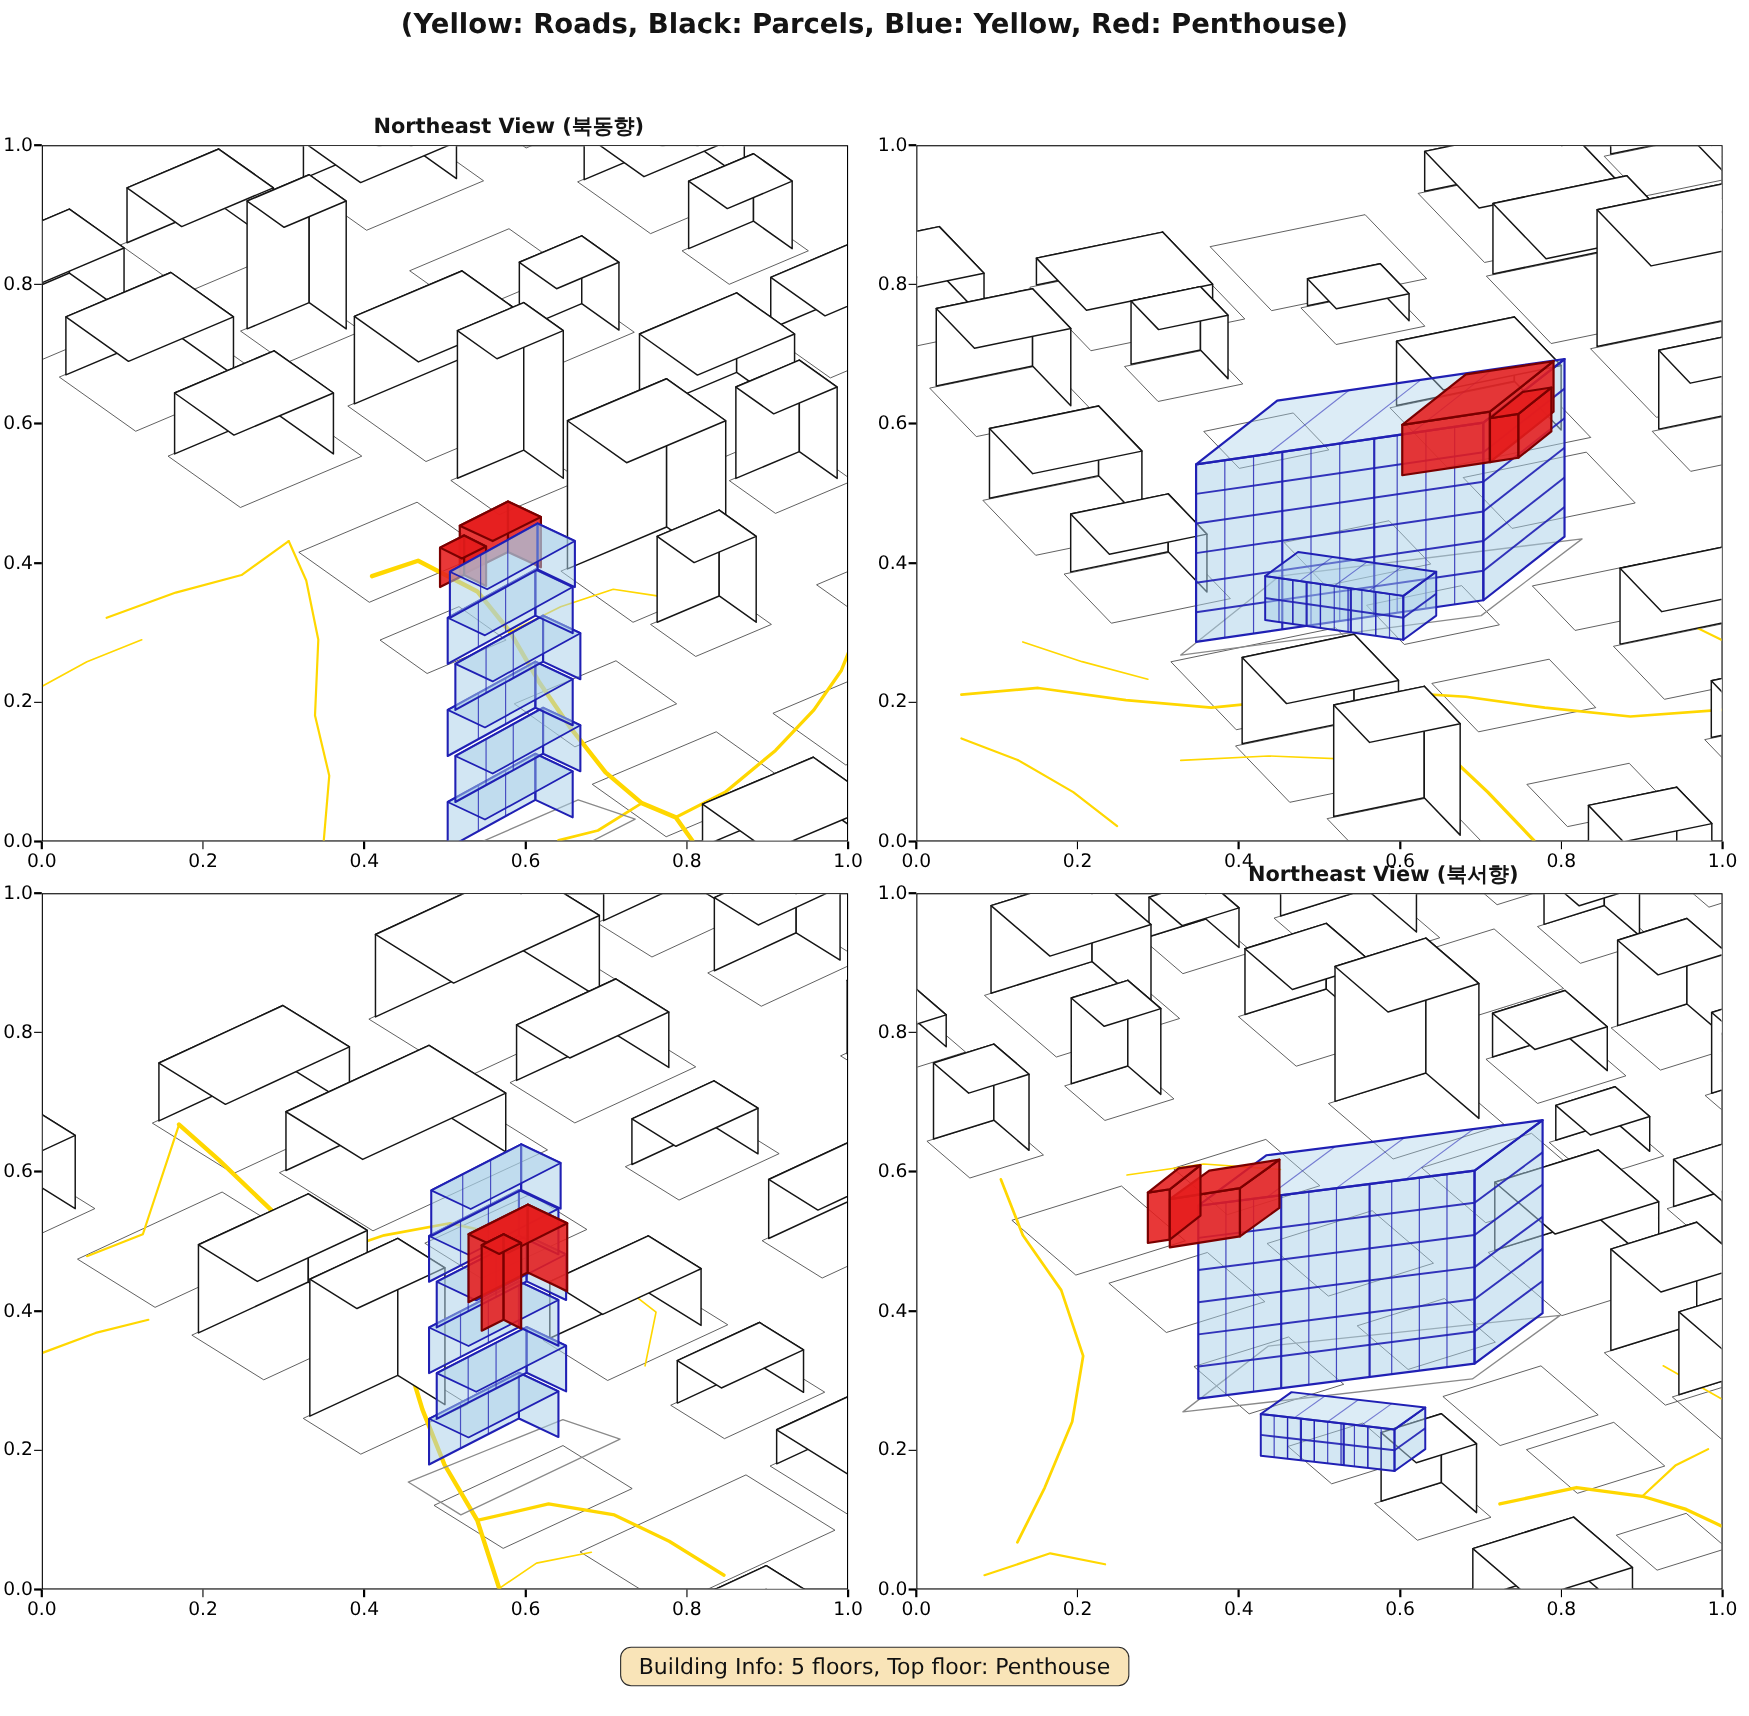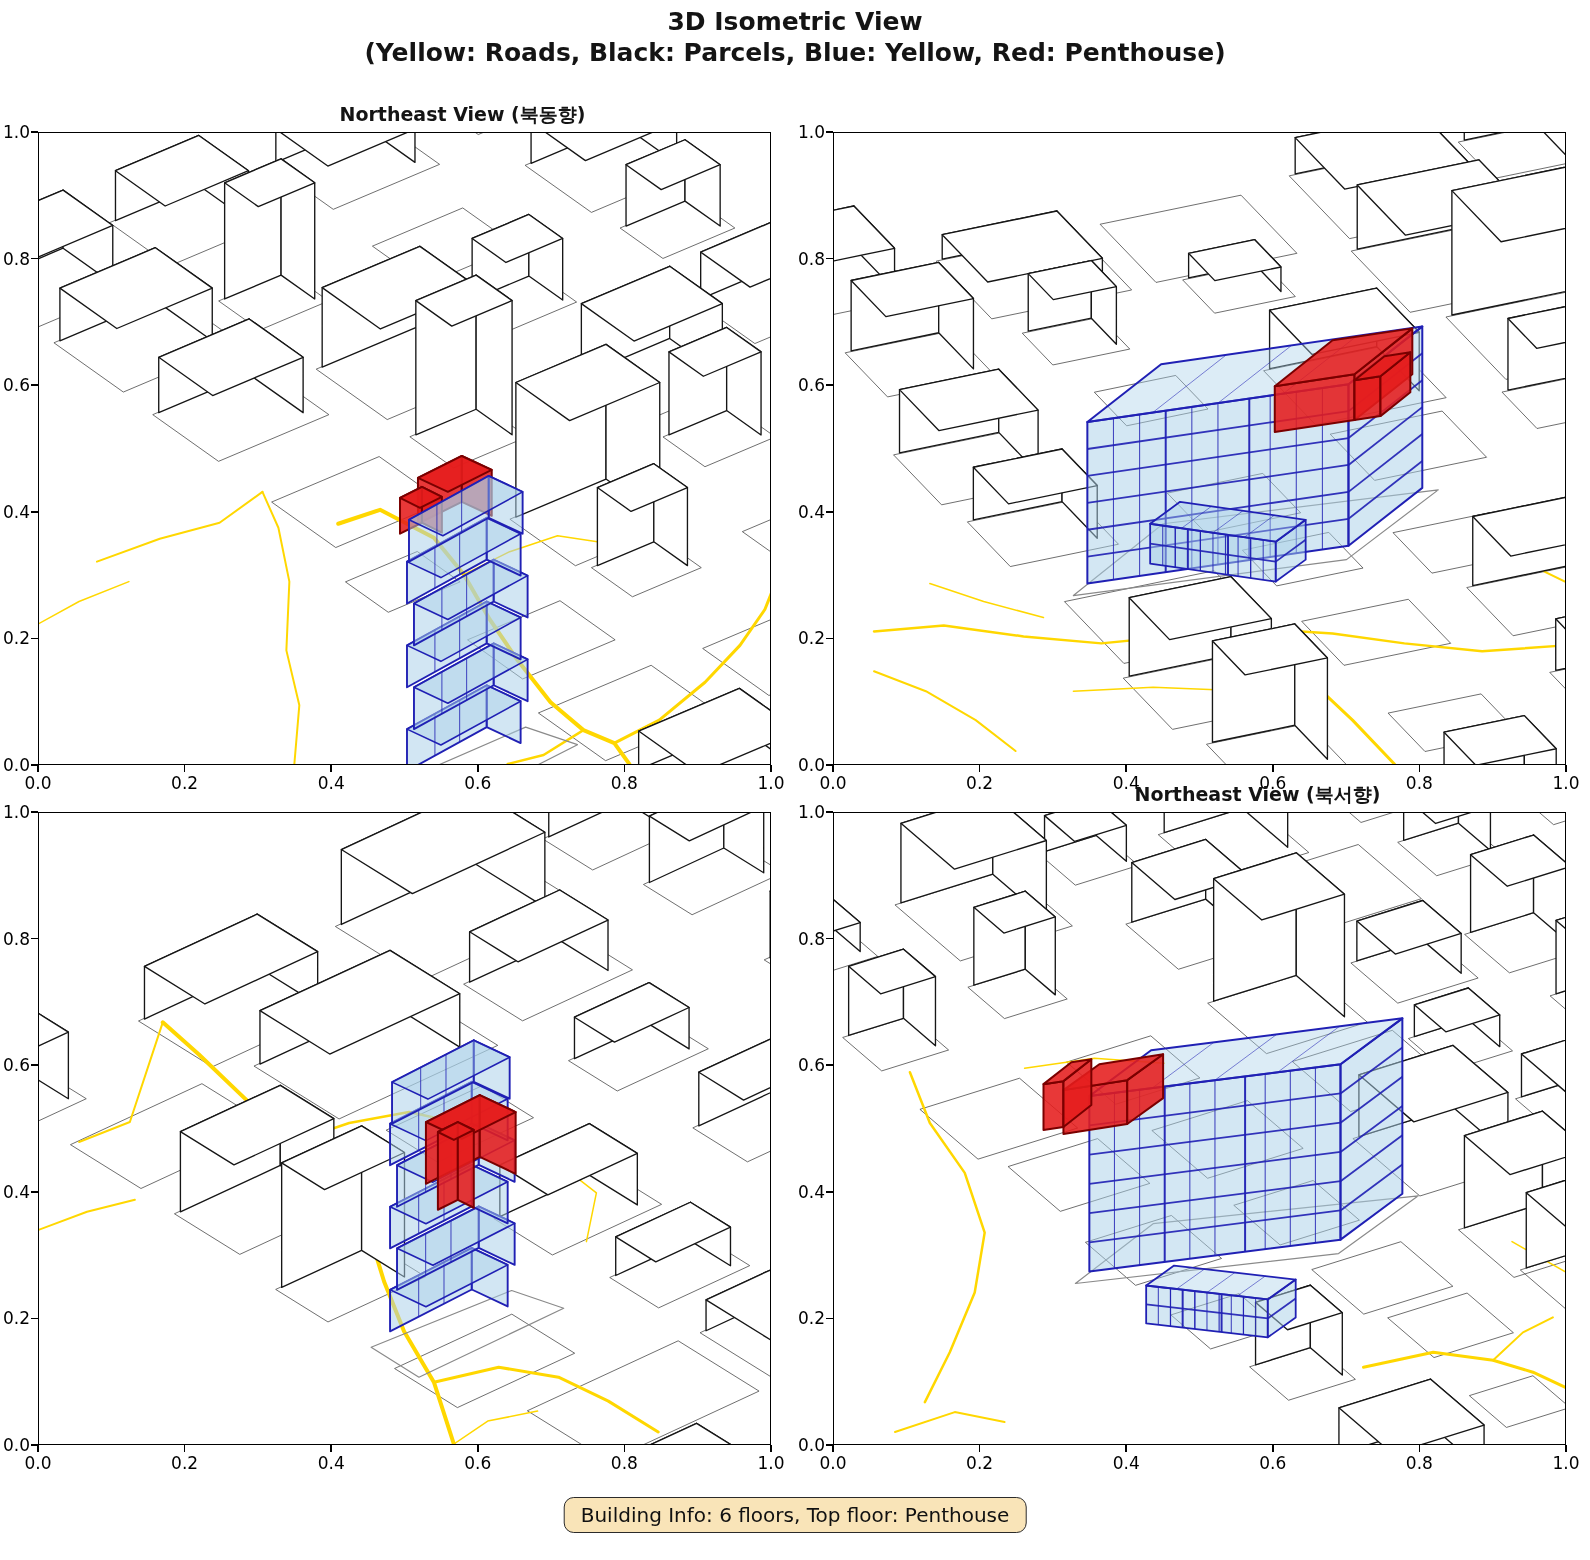--- a/index.html
+++ b/index.html
@@ -16,21 +16,20 @@
   .tick-label-y{position:absolute;width:40px;text-align:right;font-size:17px;color:#000;}
   .tick-mark{position:absolute;background:#000;}
   .badge{position:absolute;top:1497px;left:50%;transform:translateX(-50%);
          background:#F9E4B8;border:1.7px solid #2b2b2b;border-radius:10px;
          padding:5px 16px;font-size:20px;color:#111;white-space:nowrap;}
 </style>
 </head>
 <body>
 
 <div class="fig-title">
-  <div>3D Isometric View</div>
   <div>(Yellow: Roads, Black: Parcels, Blue: Yellow, Red: Penthouse)</div>
 </div>
 
 <div class="subplot" style="left: 38px; top: 132px;">
   <div class="sp-title">Northeast View (북동향)</div>
   <svg viewBox="0 0 733 633">
       <polygon points="531.3893480449915,-88.9839880913496 645.9229605591111,-137.44051646270788 714.2026141732978,-88.98398809134959 599.6690016591782,-40.52745971999131" fill="none" fill-opacity="1" stroke="#4a4a4a" stroke-width="0.8" stroke-linejoin="round"></polygon>
       <polygon points="380.6693627536297,-40.93717511743307 481.0637389184721,-83.41171887948178 540.914232401359,-40.93717511743308 440.5198562365165,1.5373686446156327" fill="none" fill-opacity="1" stroke="#4a4a4a" stroke-width="0.8" stroke-linejoin="round"></polygon>
       <polygon points="640.956831485033,-38.87445601075888 711.9193234696612,-68.89704877348616 754.2238859989587,-38.87445601075888 683.2613940143306,-8.851863248031588" fill="none" fill-opacity="1" stroke="#4a4a4a" stroke-width="0.8" stroke-linejoin="round"></polygon>
       <polygon points="231.43922402709723,31.446642853319645 338.1153975944407,-13.68558442517184 401.7108087595878,31.446642853319645 295.0346351922443,76.57887013181113" fill="none" fill-opacity="1" stroke="#4a4a4a" stroke-width="0.8" stroke-linejoin="round"></polygon>
@@ -715,13 +714,13 @@
     <div class="tick-label-x" style="left: 586.4px; top: 641px;">0.8</div>
     <div class="tick-mark" style="left: 585.65px; top: 633px; width: 1.5px; height: 7px;"></div>
     <div class="tick-label-y" style="left: -48px; top: 116.6px;">0.8</div>
     <div class="tick-mark" style="left: -7px; top: 125.85px; width: 7px; height: 1.5px;"></div>
     <div class="tick-label-x" style="left: 733px; top: 641px;">1.0</div>
     <div class="tick-mark" style="left: 732.25px; top: 633px; width: 1.5px; height: 7px;"></div>
     <div class="tick-label-y" style="left: -48px; top: -10px;">1.0</div>
     <div class="tick-mark" style="left: -7px; top: -0.75px; width: 7px; height: 1.5px;"></div>
   </div>
 
-<div class="badge">Building Info: 6 floors, Top floor: Penthouse</div>
+<div class="badge">Building Info: 5 floors, Top floor: Penthouse</div>
 
 </body></html>

